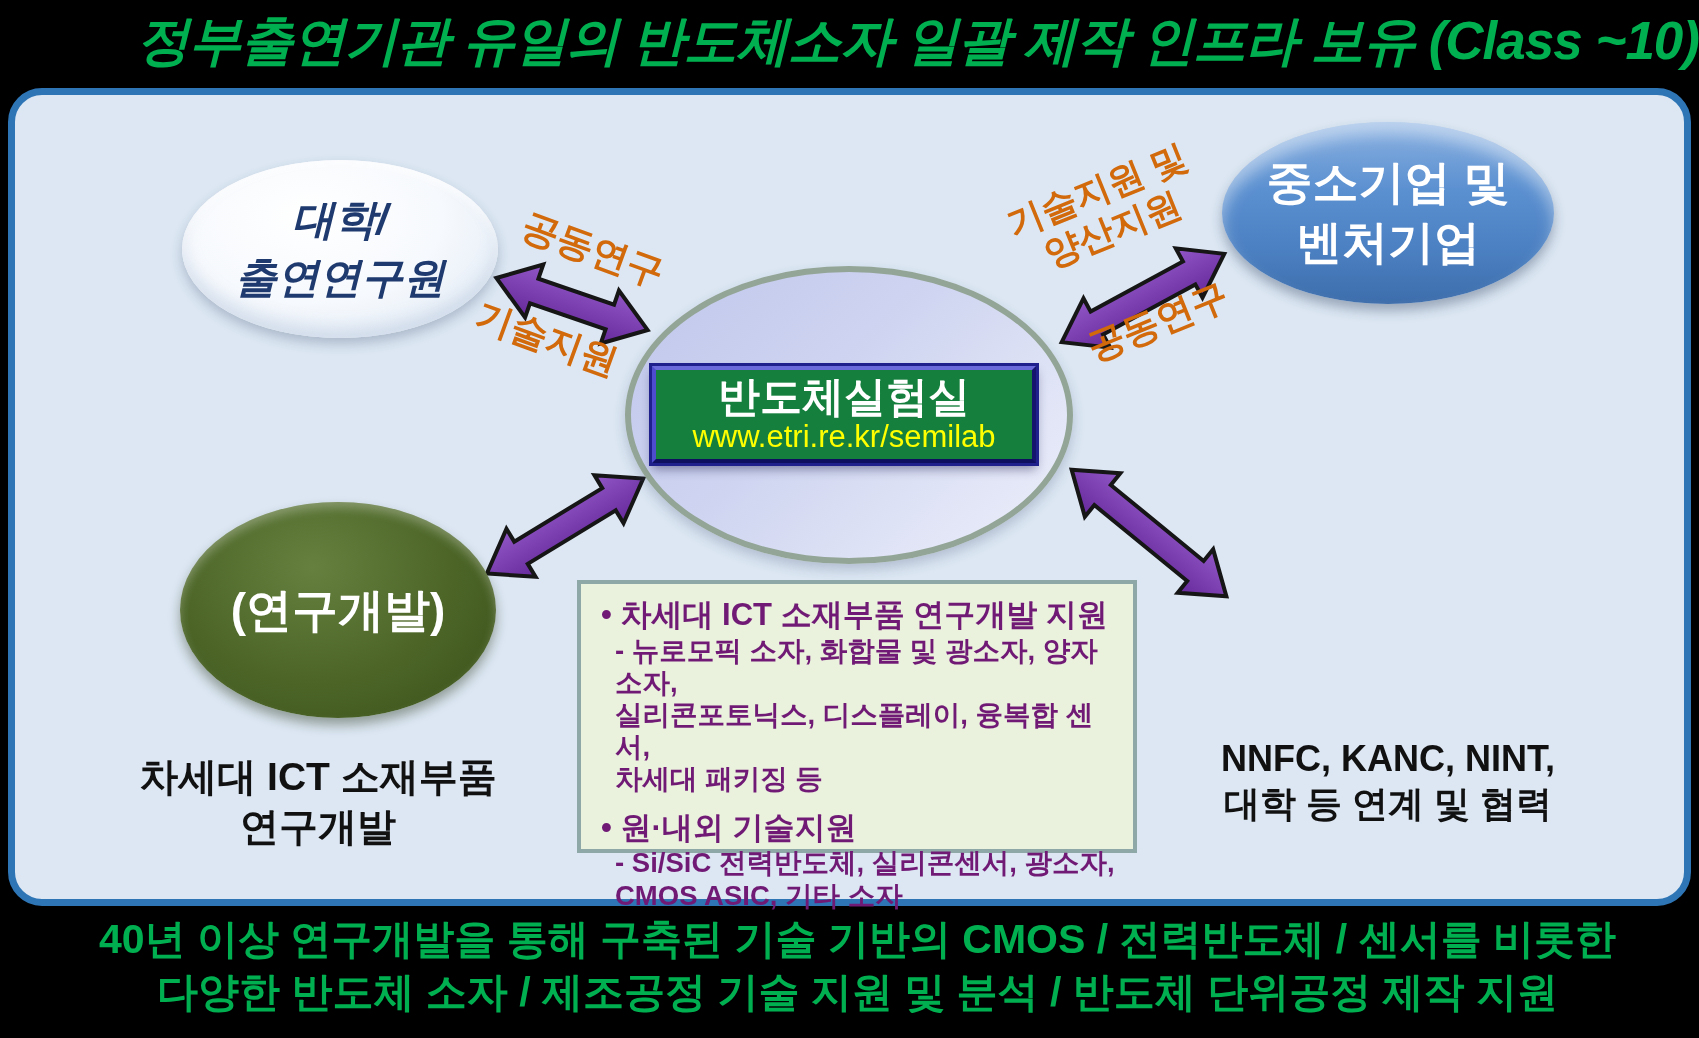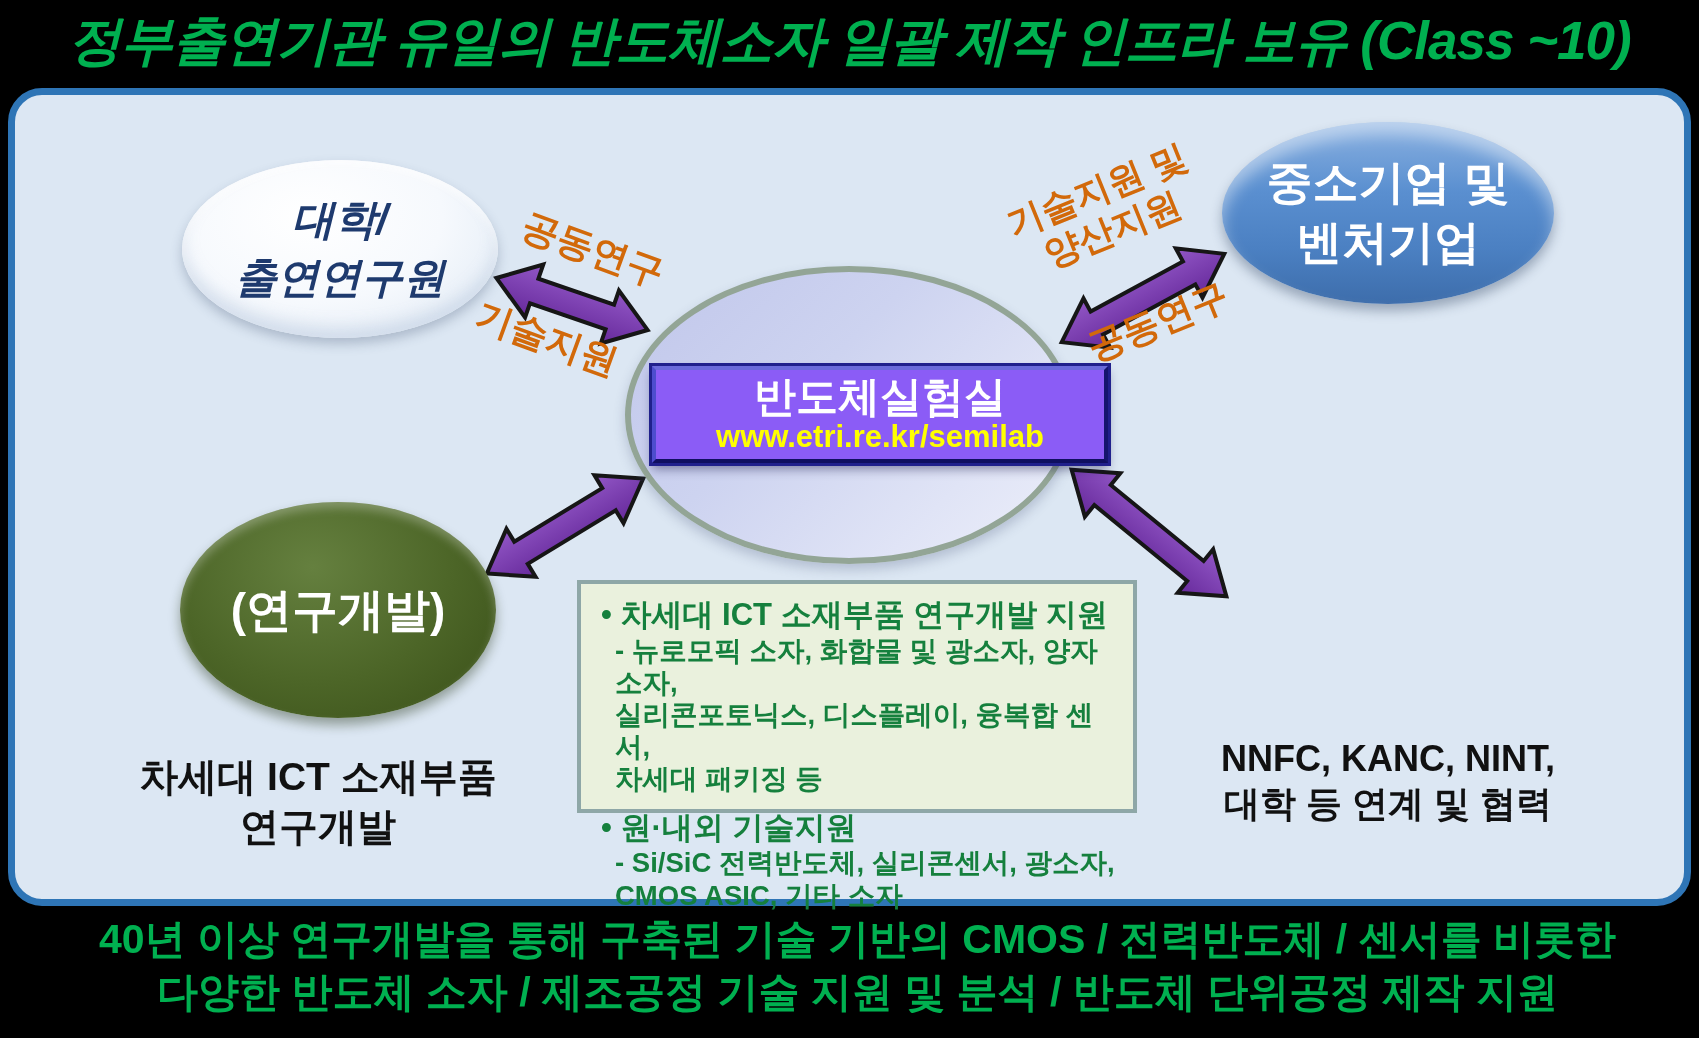--- a/index.html
+++ b/index.html
@@ -3,21 +3,21 @@
 <meta charset="utf-8">
 <style>
   html,body{margin:0;padding:0;background:#000;}
   body{
     width:1699px;height:1038px;position:relative;overflow:hidden;
     font-family:"Liberation Sans","DejaVu Sans",sans-serif;
   }
   .stage{position:absolute;inset:0;}
   
   .title{
-    position:absolute;left:0;top:6px;width:100%;text-align:center;
+    position:absolute;left:0;top:6px;width:100%;text-align:right;
     font-size:53px;font-weight:bold;font-style:italic;color:#00B050;
     letter-spacing:-1px;white-space:nowrap;
   }
   
   .panel{
     position:absolute;left:8px;top:88px;width:1683px;height:818px;
     box-sizing:border-box;background:#dce7f3;border:7px solid #2e75b6;
     border-radius:34px;
   }
   
@@ -50,40 +50,40 @@
     color:#ffffff;font-size:46px;line-height:1.5;
   }
   .node-fab{
     left:1236px;top:526px;width:270px;height:200px;
     background:radial-gradient(ellipse at 45% 28%,#fde8d6 0%,#fbd0ab 55%,#f7bd90 100%);
     box-shadow:0 6px 12px rgba(120,80,40,.35), inset 0 5px 8px rgba(255,255,255,.6);
     color:#111;font-size:40px;line-height:1.3;
   }
   
   .lab-box{
-    position:absolute;left:652px;top:366px;width:456px;height:97px;box-sizing:border-box;
-    background:#8b5cf6;
+    position:absolute;left:652px;top:366px;width:384px;height:97px;box-sizing:border-box;
+    background:#15803d;
     border:4px solid;border-color:#6a6ada #15156e #0f0f60 #4d4dce;
     box-shadow:0 0 0 3px #20208c,0 6px 10px rgba(20,20,70,.45);
     display:flex;flex-direction:column;align-items:center;justify-content:center;
     text-align:center;
   }
   .lab-name{color:#ffffff;font-weight:bold;font-size:42px;line-height:1.05;}
-  .lab-url{color:#ffff00;font-weight:bold;font-size:31px;line-height:1.1;}
+  .lab-url{color:#ffff00;font-weight:normal;font-size:31px;line-height:1.1;}
   
   .caption{
     position:absolute;text-align:center;font-weight:bold;color:#111;
   }
   .caption-etri{left:118px;top:752px;width:400px;font-size:39px;line-height:1.28;}
   .caption-fab{left:1190px;top:736px;width:396px;font-size:36px;line-height:1.25;}
   
   .info-box{
-    position:absolute;left:577px;top:580px;width:560px;height:233px;box-sizing:border-box;
+    position:absolute;left:577px;top:580px;width:560px;height:273px;box-sizing:border-box;
     background:#eaf1dd;border:4px solid #8ea7a7;
-    padding:12px 14px 8px 20px;color:#15803d;
+    padding:12px 14px 8px 20px;color:#701a75;
   }
   .info-bullet{font-weight:bold;font-size:31px;line-height:1.25;}
   .info-sub{font-weight:bold;font-size:27.5px;line-height:1.17;padding-left:14px;}
   .info-gap{height:13px;}
   
   .olabel{
     position:absolute;color:#d2690a;font-weight:bold;font-size:37px;
     text-align:center;white-space:nowrap;line-height:1.18;
   }
   .olabel-1a{left:498px;top:228px;width:190px;transform:rotate(20deg);}

